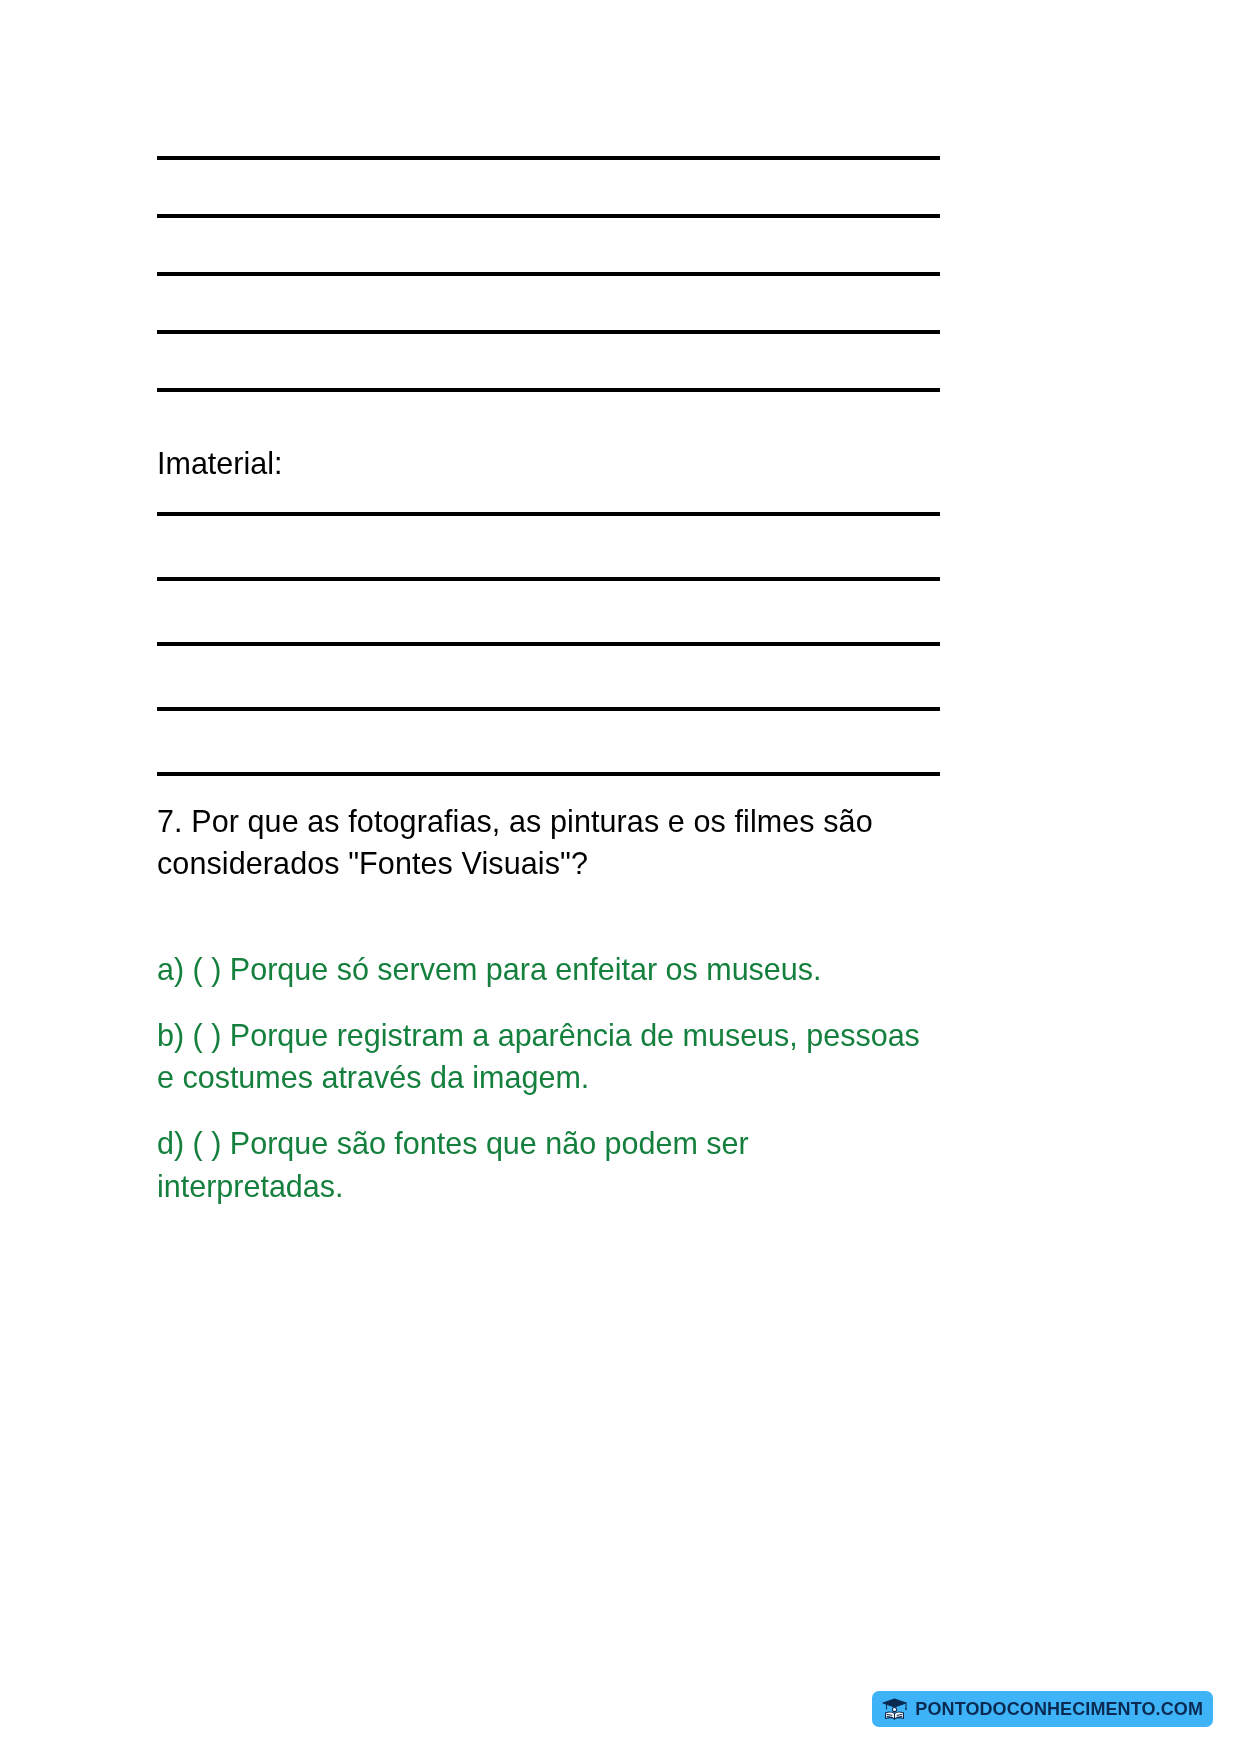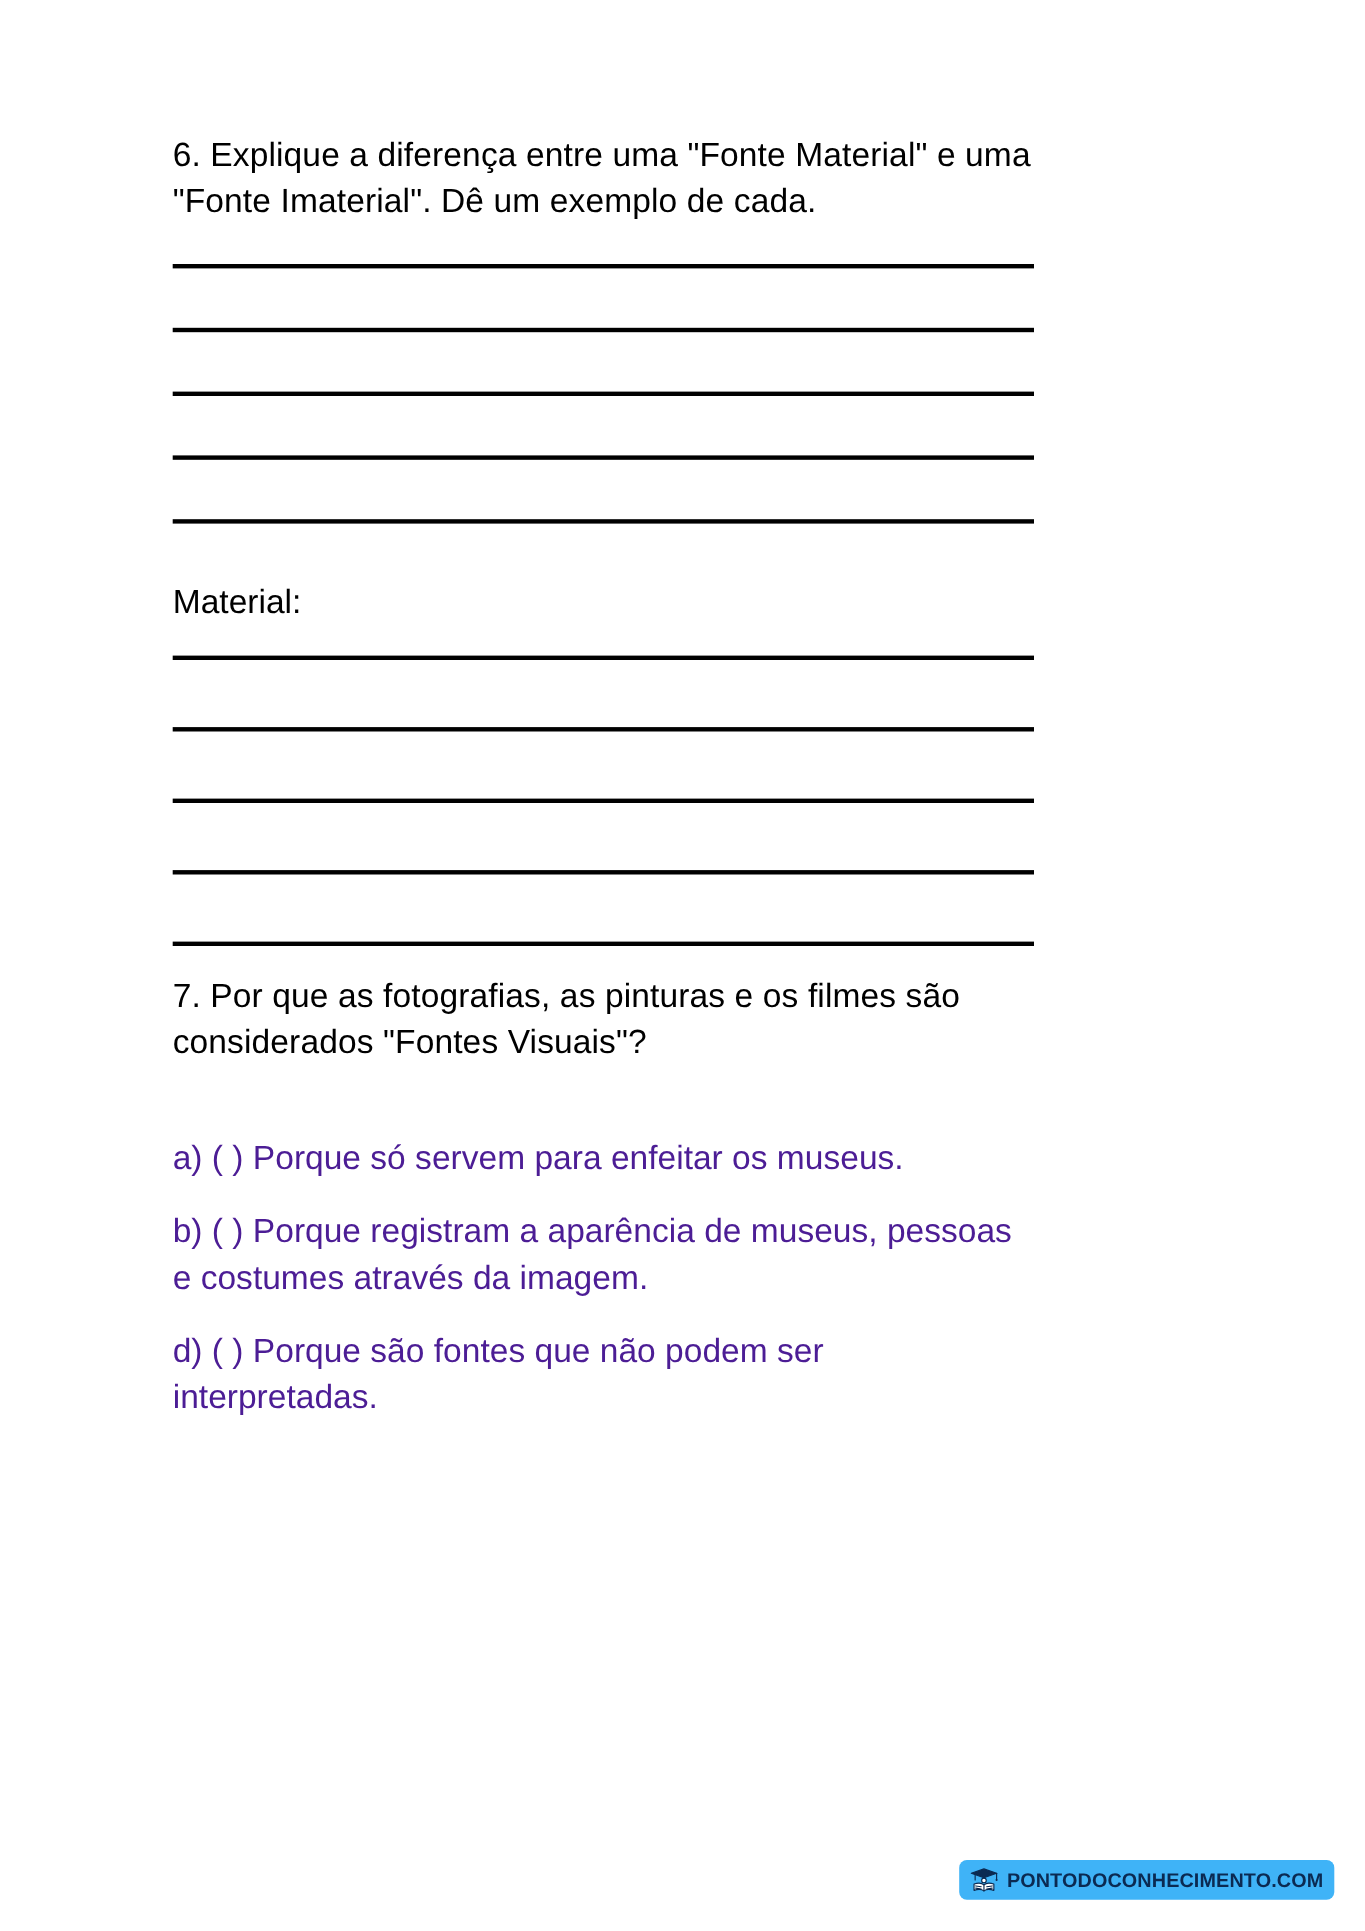--- a/index.html
+++ b/index.html
@@ -75,21 +75,21 @@
   .block-q7 {
     padding-top: 24px;
   }
   .options {
     padding-top: 64px;
   }
   .option {
     font-size: 30.5px;
     line-height: 1.38;
     margin: 0 0 24px 0;
-    color: #4c1d95;
+    color: #15803d;
   }
   .option:last-child {
     margin-bottom: 0;
     margin-top: 18px;
   }
   .footer-logo {
     position: absolute;
     right: 28px;
     bottom: 28px;
     display: flex;
@@ -117,32 +117,31 @@
   }
 </style>
 </head>
 <body>
 
 <div class="page">
 
   <div class="content">
 
     <div class="block-q6">
-      <p class="q-text">6. Explique a diferença entre uma "Fonte Material" e uma "Fonte Imaterial". Dê um exemplo de cada.</p>
 
 
       <div class="answer-lines material">
         <div class="rule"></div>
         <div class="rule"></div>
         <div class="rule"></div>
         <div class="rule"></div>
         <div class="rule"></div>
       </div>
 
-      <p class="label">Material:</p>
+      <p class="label">Imaterial:</p>
 
       <div class="answer-lines imaterial">
         <div class="rule"></div>
         <div class="rule"></div>
         <div class="rule"></div>
         <div class="rule"></div>
         <div class="rule"></div>
       </div>
     </div>
 

